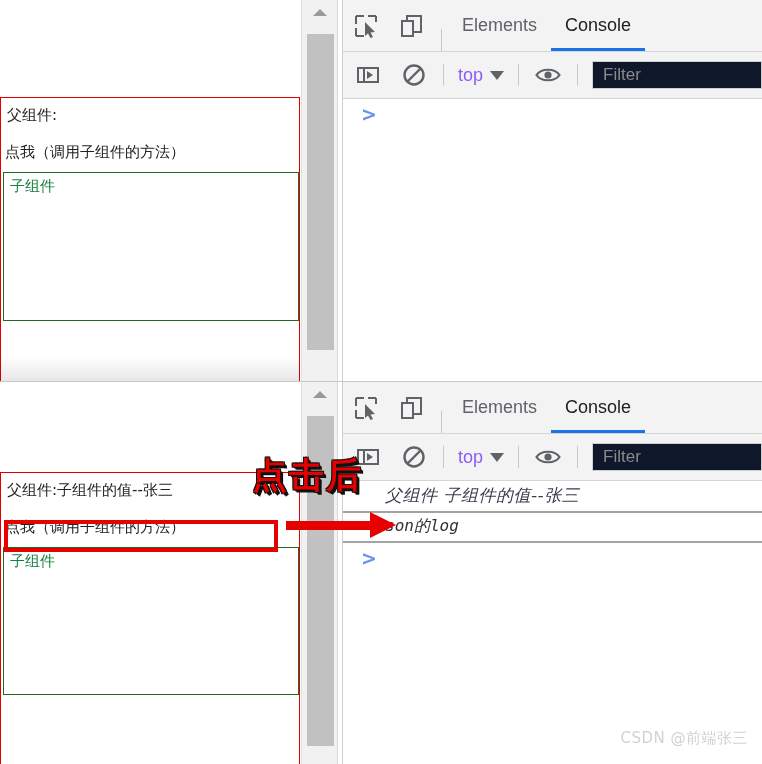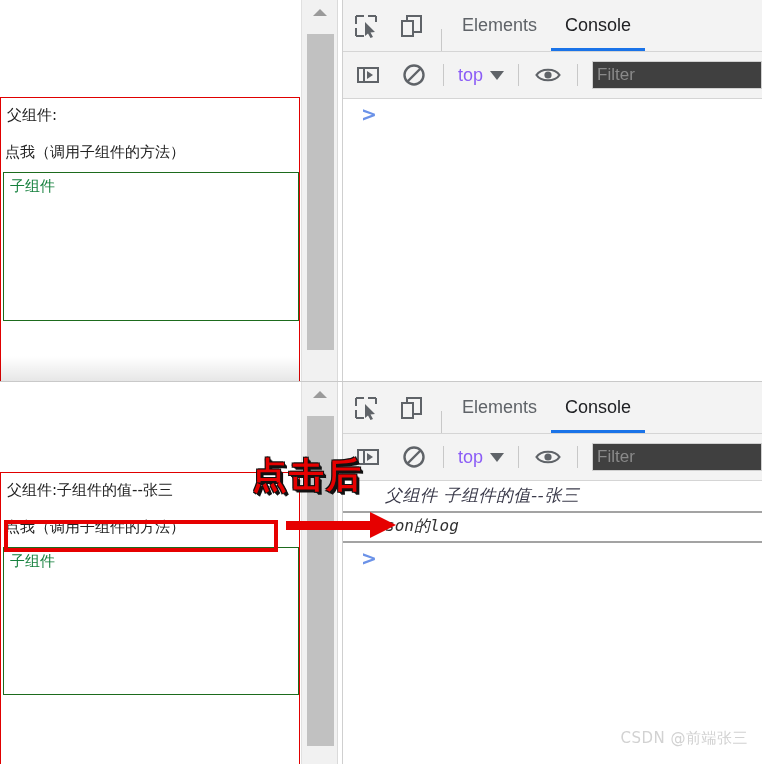--- a/index.html
+++ b/index.html
@@ -100,22 +100,22 @@
     border-bottom:1px solid #d5d5d5;display:flex;align-items:center;padding-left:2px;
   }
   .dt-ctx{
     display:flex;align-items:center;gap:7px;font-size:18px;color:#8b5cf6;padding:0 8px;
   }
   .caret-down{
     width:0;height:0;border-left:7px solid transparent;border-right:7px solid transparent;
     border-top:9px solid #5f6368;
   }
   .dt-filter{
-    margin-left:8px;height:28px;flex:1;background:#404040;border:1px solid #d0d0d0;
-    display:flex;align-items:center;padding-left:4px;font-size:17px;color:#8a8a8a;
+    margin-left:8px;height:28px;flex:1;background:#0f172a;border:1px solid #d0d0d0;
+    display:flex;align-items:center;padding-left:10px;font-size:17px;color:#8a8a8a;
     box-sizing:border-box;
   }
   .dt-console{position:relative;background:#fff;height:calc(100% - 98px);}
   .log-row{
     position:relative;padding:3px 17px 4px 42px;border-bottom:2px solid #a3a3a3;
     font-family:"DejaVu Sans Mono","Liberation Mono",monospace;
     font-size:16px;color:#303030;white-space:nowrap;font-style:italic;
   }
   .log-row.cjk{
     font-family:"DejaVu Sans","Liberation Sans",sans-serif;

